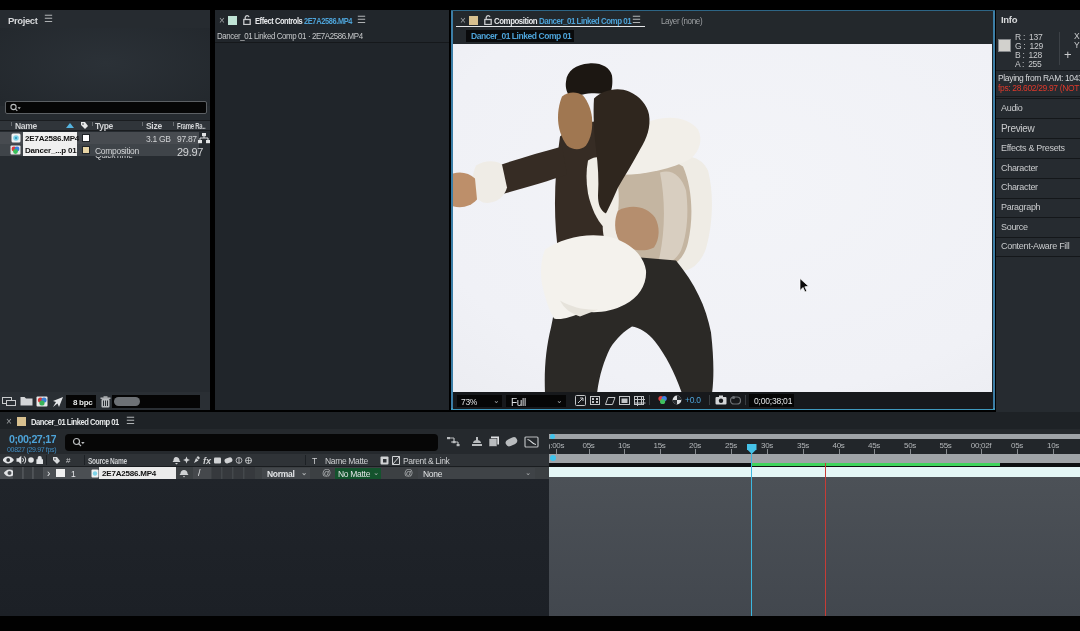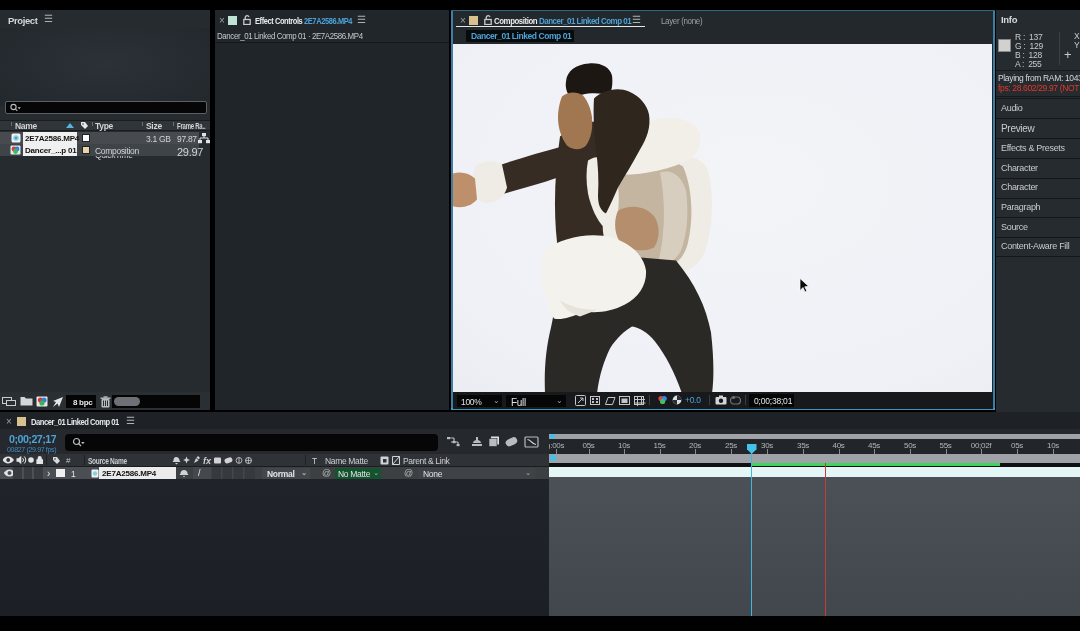--- a/index.html
+++ b/index.html
@@ -228,21 +228,21 @@
 
         <path d="M545,249 C562,237 590,231 612,237 C632,243 644,256 646,270 C647,284 639,297 625,304 C612,311 597,313 584,311 C571,317 560,320 554,318 C549,310 545,297 542,284 C540,272 541,259 545,249 Z" fill="#f4f2ed"></path>
         <path d="M560,300 C572,307 586,310 598,309 L580,316 C571,313 564,308 560,300 Z" fill="#e6e3db"></path>
 
         <path d="M800,278 L800,290 L803,287 L805,291.5 L806.8,290.6 L804.8,286.3 L808.6,285.8 Z" fill="#0a0a0a" stroke="#fff" stroke-width="0.7"></path>
       </svg>
     </div>
 
     <div class="abs" style="left:2px;top:382px;width:540px;height:16.5px;background:#17191c;">
       <div class="abs" style="left:4px;top:2.5px;width:45px;height:12px;background:#060606;">
-        <div class="t" style="left:4px;top:2px;font-size:8.5px;color:#dfe1e3;">100%</div>
+        <div class="t" style="left:4px;top:2px;font-size:8.5px;color:#dfe1e3;">73%</div>
         <div class="t" style="left:36px;top:1px;font-size:8px;color:#9da0a3;">⌄</div>
       </div>
       <div class="abs" style="left:53px;top:2.5px;width:60px;height:12px;background:#060606;">
         <div class="t" style="left:5px;top:2px;font-size:10px;color:#dfe1e3;">Full</div>
         <div class="t" style="left:50px;top:1px;font-size:8px;color:#9da0a3;">⌄</div>
       </div>
       <svg width="75" height="13" style="position:absolute;left:122px;top:2px;" viewBox="0 0 75 13">
         <g stroke="#c3c5c7" fill="none" stroke-width="1">
           <rect x="0.5" y="1.5" width="10" height="10" rx="1"></rect>
           <path d="M3 9 L8 4 M8 4 L8 7 M8 4 L5 4"></path>

